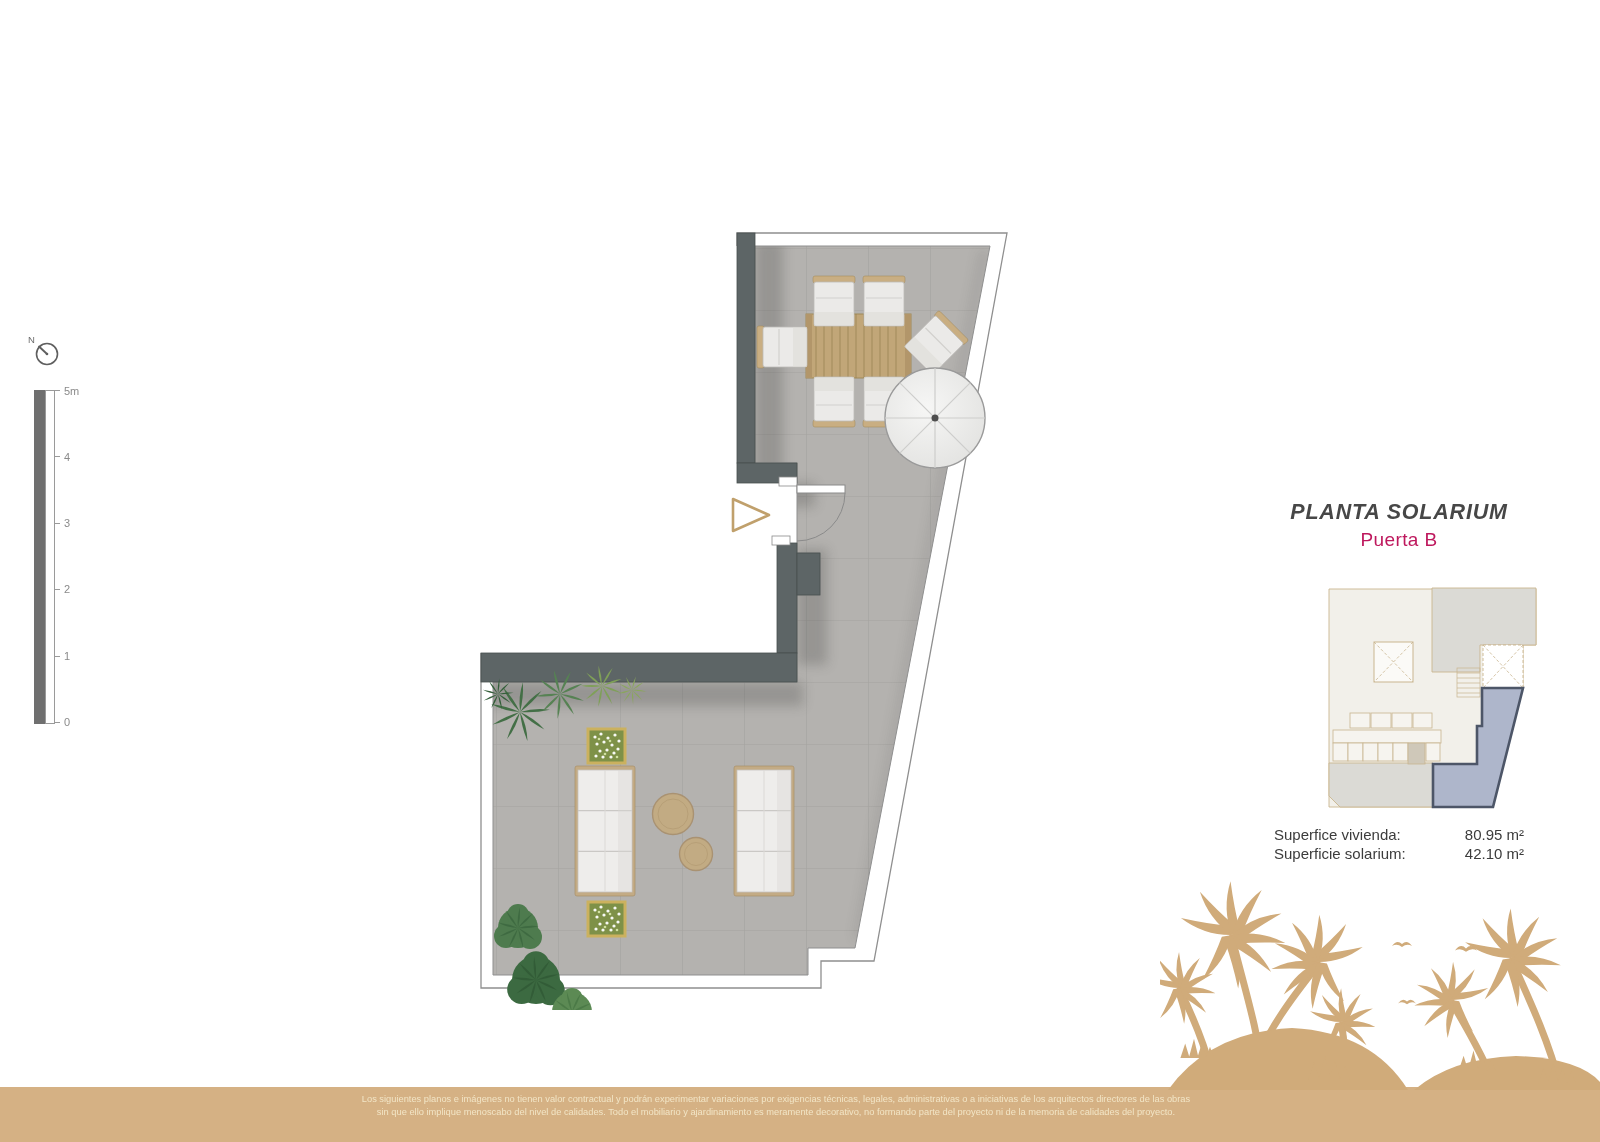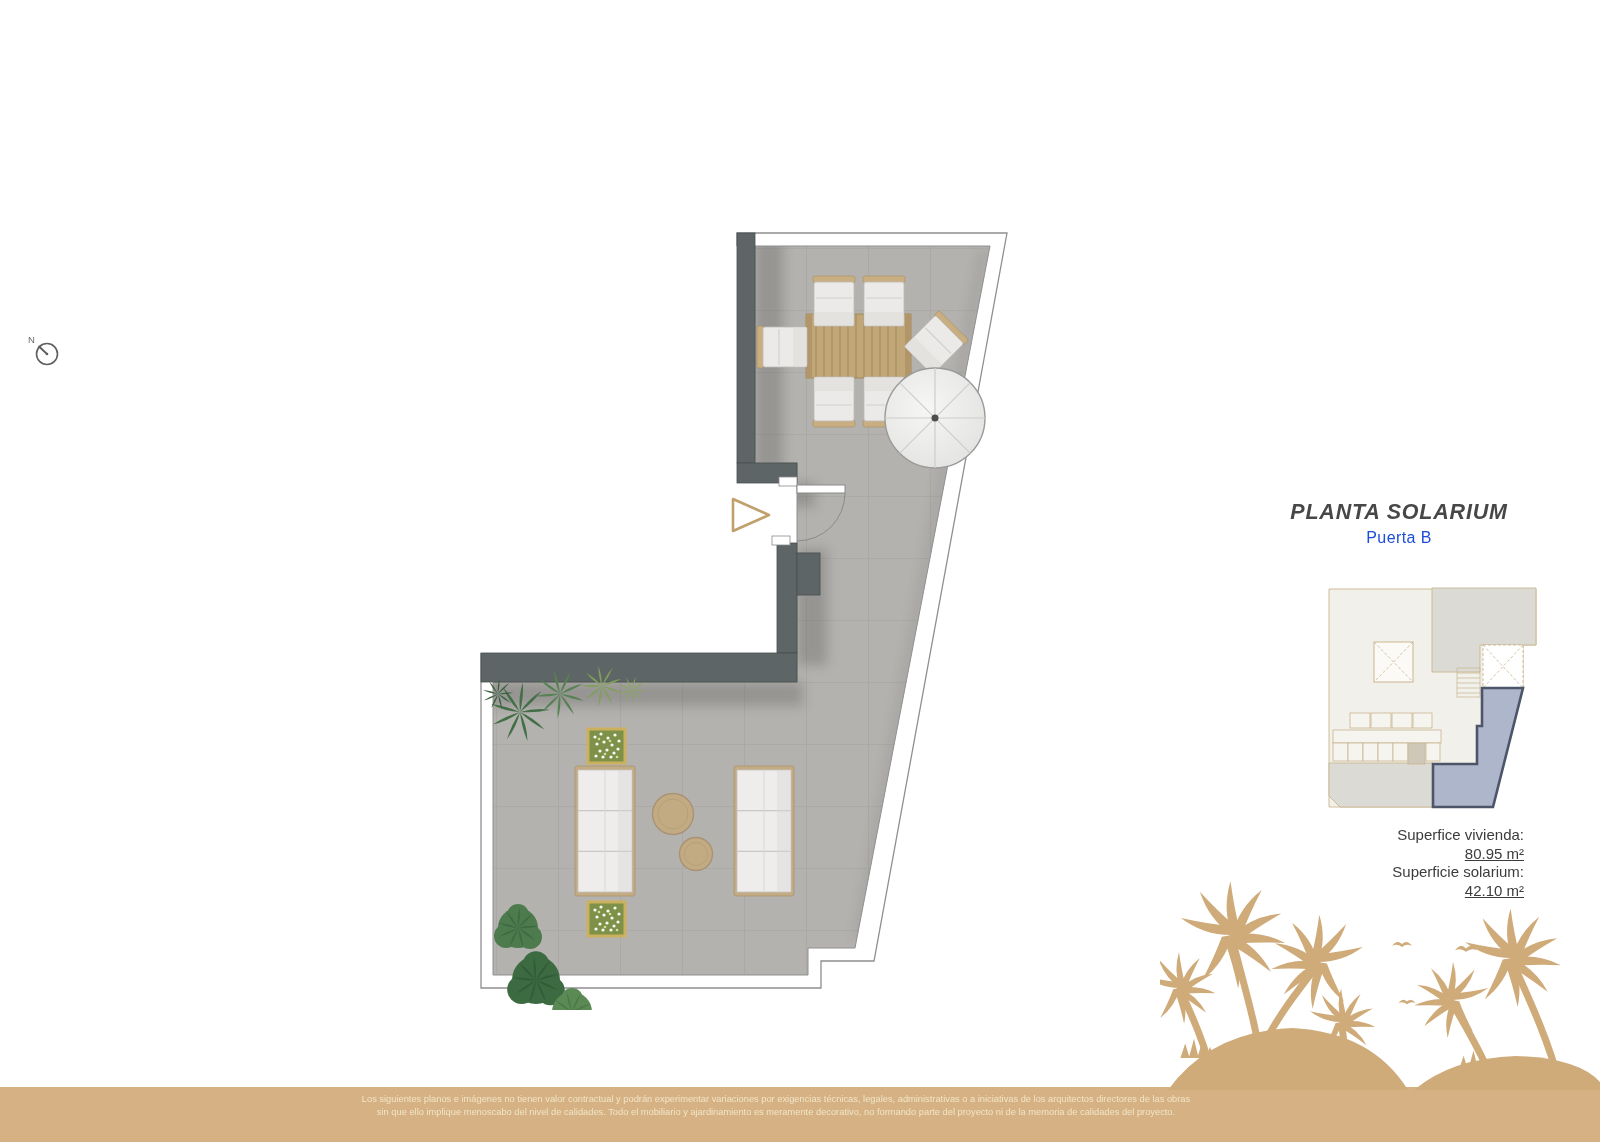--- a/index.html
+++ b/index.html
@@ -3,25 +3,25 @@
 <meta charset="utf-8">
 <style>
   html,body{margin:0;padding:0;background:#ffffff;}
   #page{position:relative;width:1600px;height:1142px;overflow:hidden;background:#fff;
         font-family:"Liberation Sans","DejaVu Sans",sans-serif;color:#3d3d3d;}
   svg{display:block}
   .abs{position:absolute;}
   
   #title-block{left:1258px;top:500px;width:282px;text-align:center;}
   #plan-title{font-size:21.5px;font-weight:bold;letter-spacing:.8px;color:#474747;font-style:italic;}
-  #plan-subtitle{font-size:16px;margin-top:4px;color:#1d4ed8;letter-spacing:.4px;text-align:center;}
+  #plan-subtitle{font-size:19px;margin-top:4px;color:#be185d;letter-spacing:.4px;text-align:center;}
   #area-table{left:1274px;top:826px;width:250px;font-size:15px;line-height:18.5px;color:#3c3c3c;}
-  .area-row{display:flex;justify-content:space-between;align-items:flex-end;flex-direction:column;}
+  .area-row{display:flex;justify-content:space-between;}
   .area-label{white-space:pre-line;}
-  .area-value{white-space:nowrap;text-decoration:underline;}
+  .area-value{white-space:nowrap;}
   
   #scale-bar{left:34px;top:390px;width:70px;height:334px;}
   #scale-bar .bar{position:absolute;left:0;top:0;width:11px;height:334px;background:#6f6f6f;}
   #scale-bar .strip{position:absolute;left:11px;top:0;width:8px;height:332px;border:1px solid #9a9a9a;background:#fff;}
   #scale-bar .tick{position:absolute;left:21px;width:5px;height:1px;background:#9a9a9a;}
   #scale-bar .slabel{position:absolute;left:30px;font-size:11px;color:#8a8a8a;}
   
   #footer-band{left:0;top:1087px;width:1600px;height:55px;background:#d5b184;z-index:1;}
   #disclaimer{left:0;top:1093px;width:1600px;text-align:center;z-index:3;
               font-size:9.3px;line-height:13px;color:#f2e5c6;transform:translateX(-24px);}
@@ -32,20 +32,36 @@
 
 <div id="page">
 
   <svg class="abs" style="left:22px;top:330px" width="46" height="42" viewBox="0 0 46 42">
     <text x="6" y="13" font-size="9.5" fill="#6b6b6b">N</text>
     <circle cx="25" cy="24" r="10.5" fill="none" stroke="#5f5f5f" stroke-width="1.6"></circle>
     <line x1="25" y1="24" x2="16.5" y2="16" stroke="#5f5f5f" stroke-width="1.8"></line>
     <circle cx="25" cy="24" r="1.3" fill="#5f5f5f"></circle>
   </svg>
 
+  <div class="abs" id="scale-bar">
+    <div class="bar"></div>
+    <div class="strip"></div>
+    <div class="tick" style="top:0px"></div>
+    <div class="tick" style="top:66px"></div>
+    <div class="tick" style="top:133px"></div>
+    <div class="tick" style="top:199px"></div>
+    <div class="tick" style="top:266px"></div>
+    <div class="tick" style="top:332px"></div>
+    <span class="slabel" style="top:-5px">5m</span>
+    <span class="slabel" style="top:61px">4</span>
+    <span class="slabel" style="top:127px">3</span>
+    <span class="slabel" style="top:193px">2</span>
+    <span class="slabel" style="top:260px">1</span>
+    <span class="slabel" style="top:326px">0</span>
+  </div>
 
   <svg class="abs" style="left:440px;top:200px" width="600" height="810" viewBox="440 200 600 810">
     <defs>
       <pattern id="tiles" width="62" height="62" patternUnits="userSpaceOnUse">
         <path d="M62 0 H0 V62" fill="none" stroke="rgba(80,78,74,0.16)" stroke-width="1.2"></path>
       </pattern>
       <radialGradient id="pg" cx="42%" cy="40%" r="70%">
         <stop offset="0%" stop-color="#f6f6f5"></stop>
           <stop offset="100%" stop-color="#e2e2e0"></stop>
       </radialGradient>

